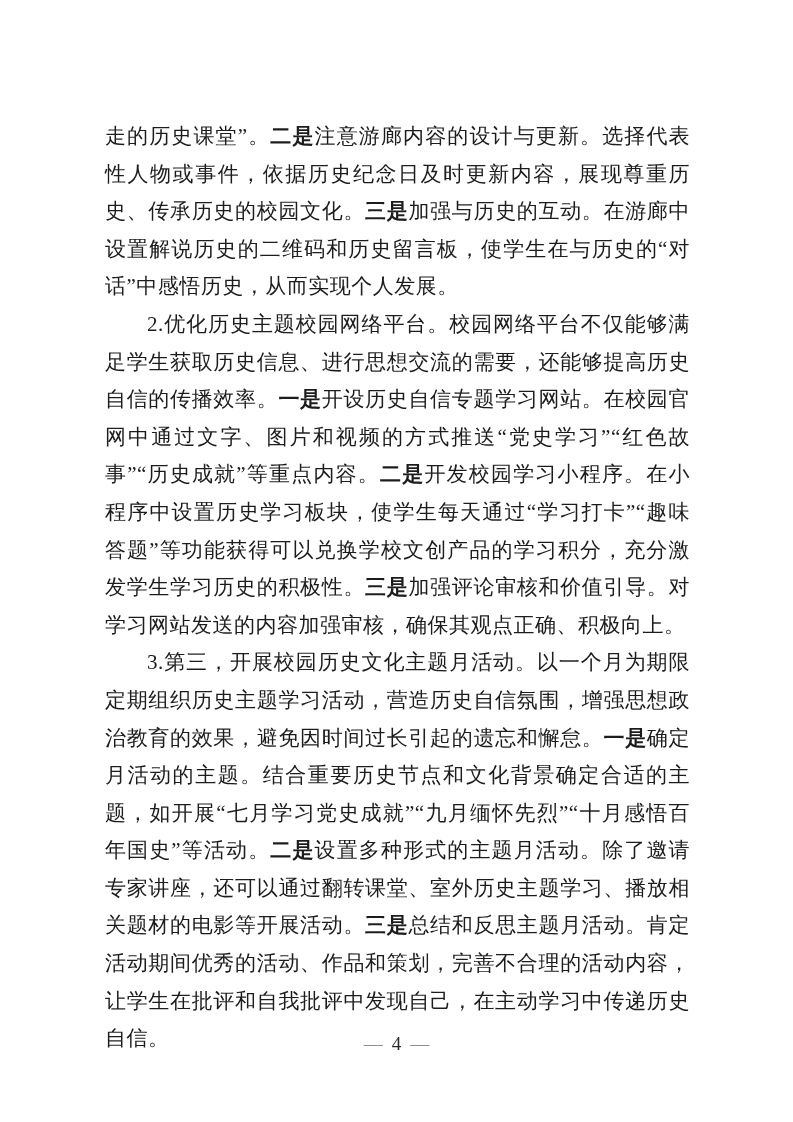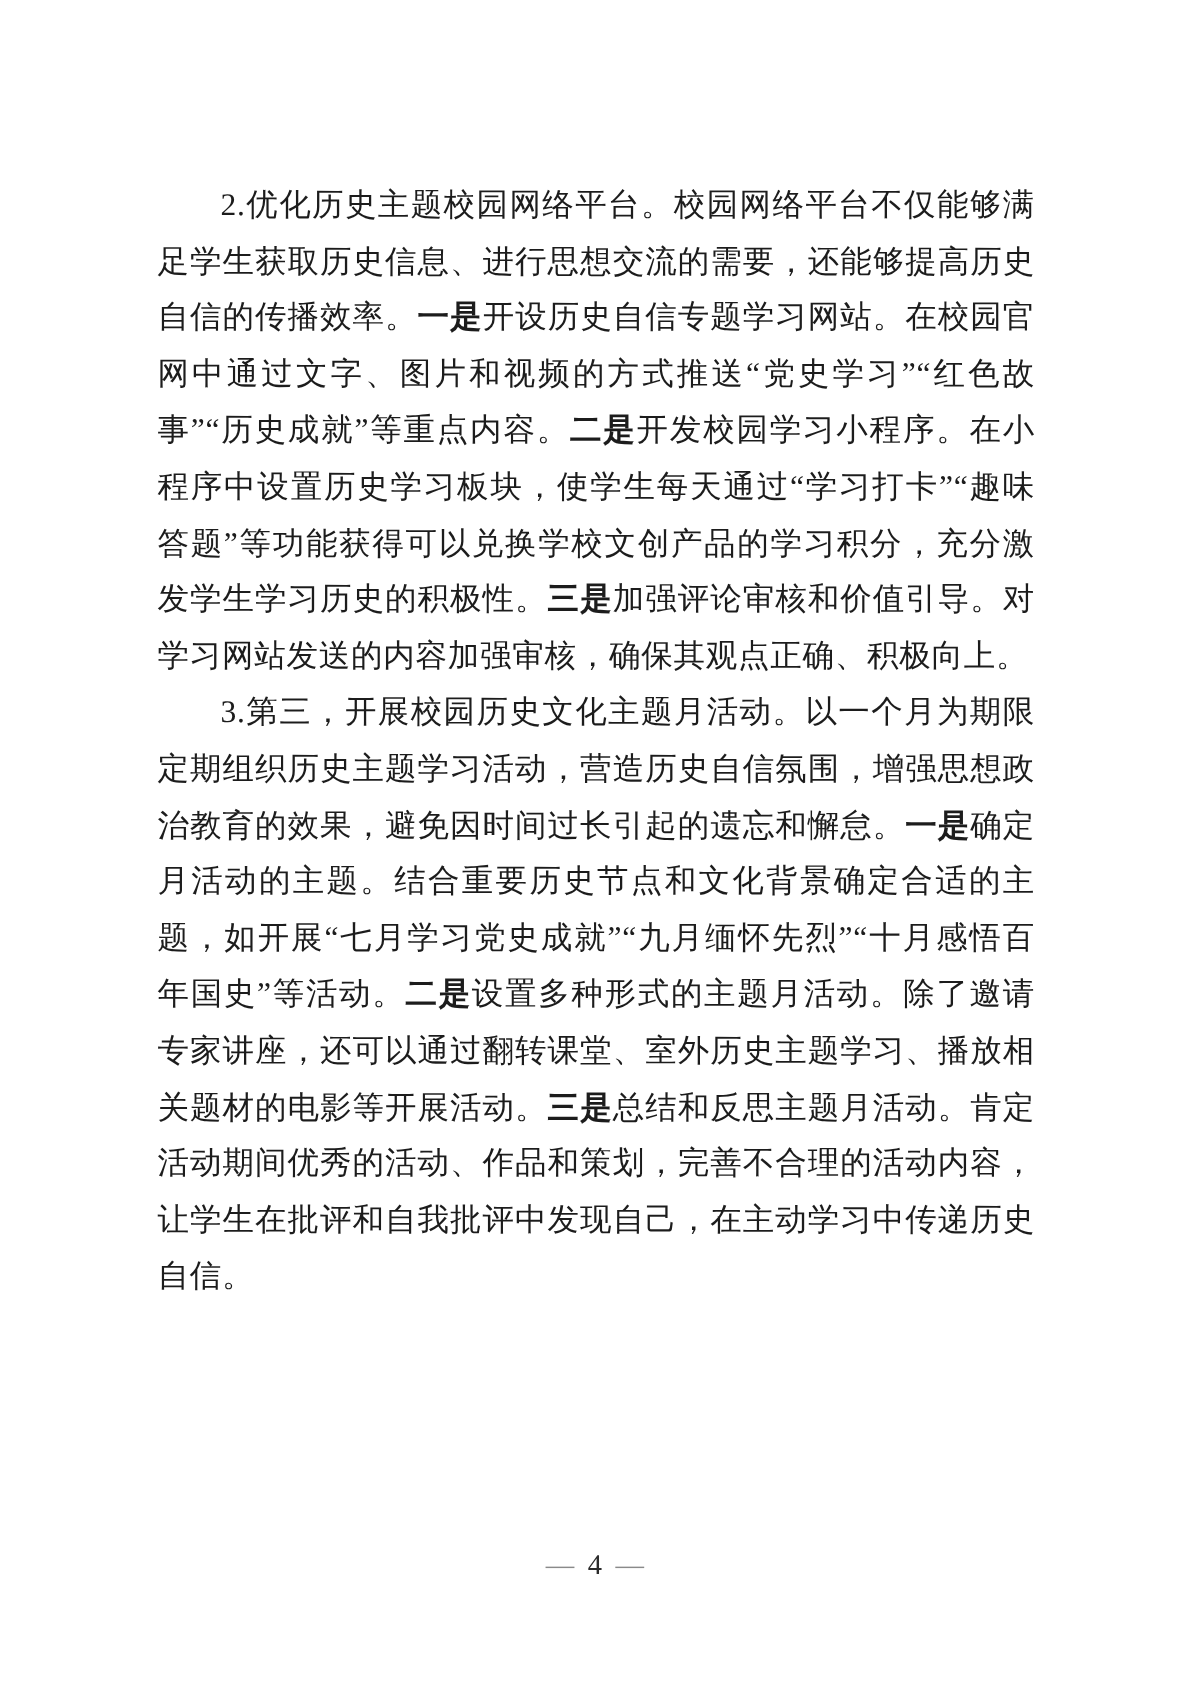--- a/index.html
+++ b/index.html
@@ -62,20 +62,21 @@
     margin: 0 9px;
     font-family: "Liberation Serif", "DejaVu Serif", serif;
   }
 </style>
 </head>
 <body>
 
 <div class="doc-page">
 
   <div class="text-block">
+      <p class="para"><span class="">走的历史课堂”。</span><span class="bold">二是</span><span class="">注意游廊内容的设计与更新。选择代表性人物或事件，依据历史纪念日及时更新内容，展现尊重历史、传承历史的校园文化。</span><span class="bold">三是</span><span class="">加强与历史的互动。在游廊中设置解说历史的二维码和历史留言板，使学生在与历史的“对话”中感悟历史，从而实现个人发展。</span></p>
       <p class="para indent"><span class="">2.优化历史主题校园网络平台。校园网络平台不仅能够满足学生获取历史信息、进行思想交流的需要，还能够提高历史自信的传播效率。</span><span class="bold">一是</span><span class="">开设历史自信专题学习网站。在校园官网中通过文字、图片和视频的方式推送“党史学习”“红色故事”“历史成就”等重点内容。</span><span class="bold">二是</span><span class="">开发校园学习小程序。在小程序中设置历史学习板块，使学生每天通过“学习打卡”“趣味答题”等功能获得可以兑换学校文创产品的学习积分，充分激发学生学习历史的积极性。</span><span class="bold">三是</span><span class="">加强评论审核和价值引导。对学习网站发送的内容加强审核，确保其观点正确、积极向上。</span></p>
       <p class="para indent"><span class="">3.第三，开展校园历史文化主题月活动。以一个月为期限定期组织历史主题学习活动，营造历史自信氛围，增强思想政治教育的效果，避免因时间过长引起的遗忘和懈怠。</span><span class="bold">一是</span><span class="">确定月活动的主题。结合重要历史节点和文化背景确定合适的主题，如开展“七月学习党史成就”“九月缅怀先烈”“十月感悟百年国史”等活动。</span><span class="bold">二是</span><span class="">设置多种形式的主题月活动。除了邀请专家讲座，还可以通过翻转课堂、室外历史主题学习、播放相关题材的电影等开展活动。</span><span class="bold">三是</span><span class="">总结和反思主题月活动。肯定活动期间优秀的活动、作品和策划，完善不合理的活动内容，让学生在批评和自我批评中发现自己，在主动学习中传递历史自信。</span></p>
     </div>
 
   <div class="page-footer">
     <span class="dash">—</span><span class="page-num">4</span><span class="dash">—</span>
   </div>
 
 </div>
 

